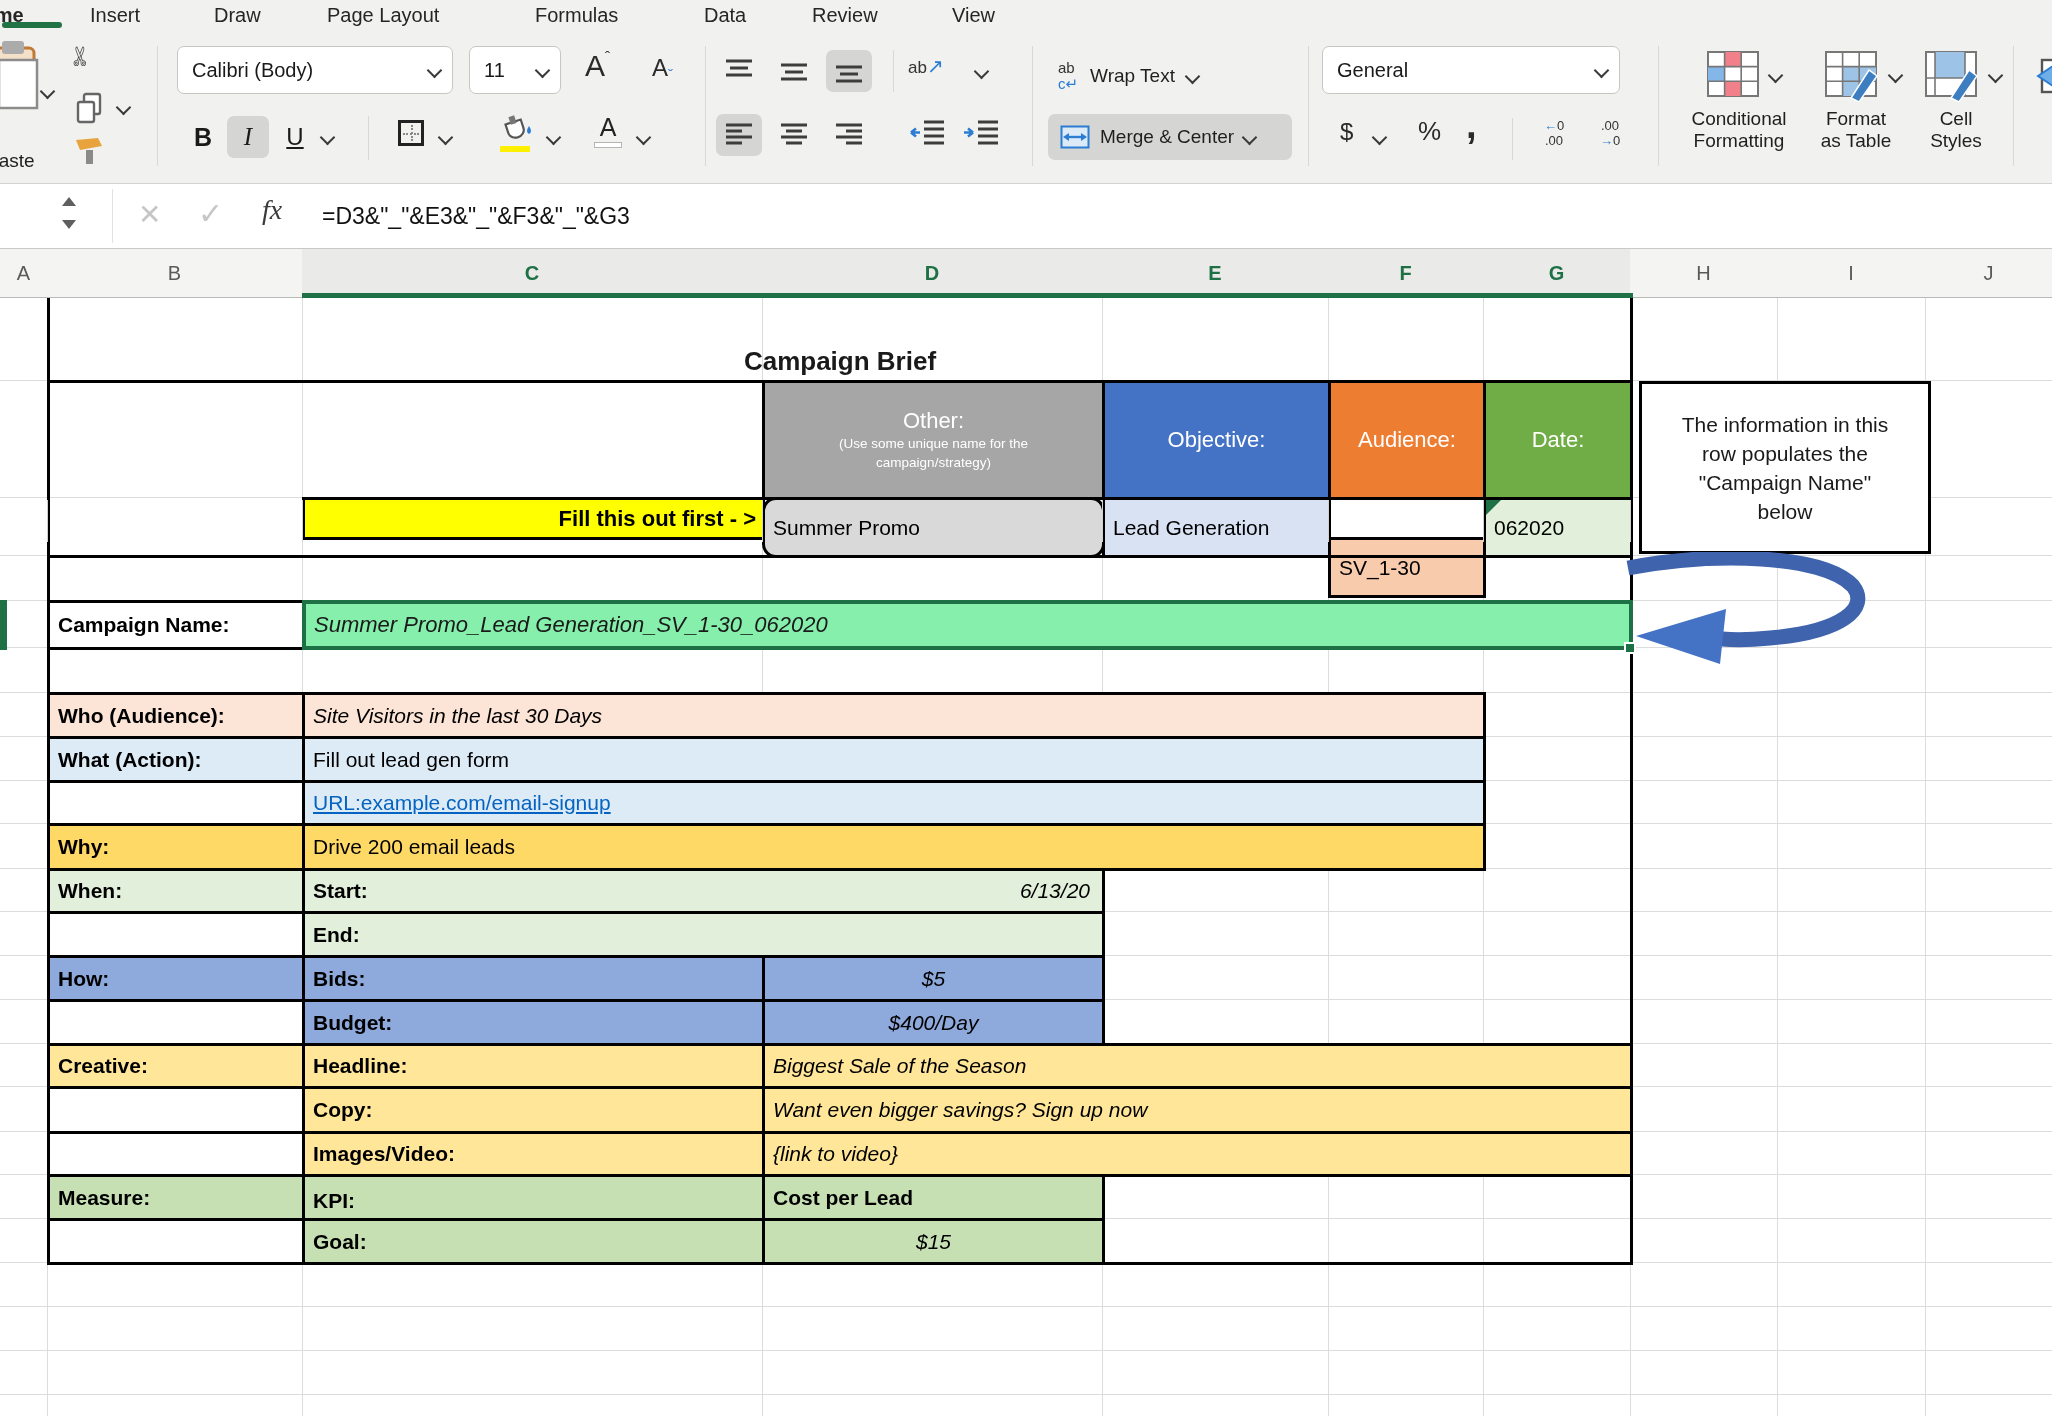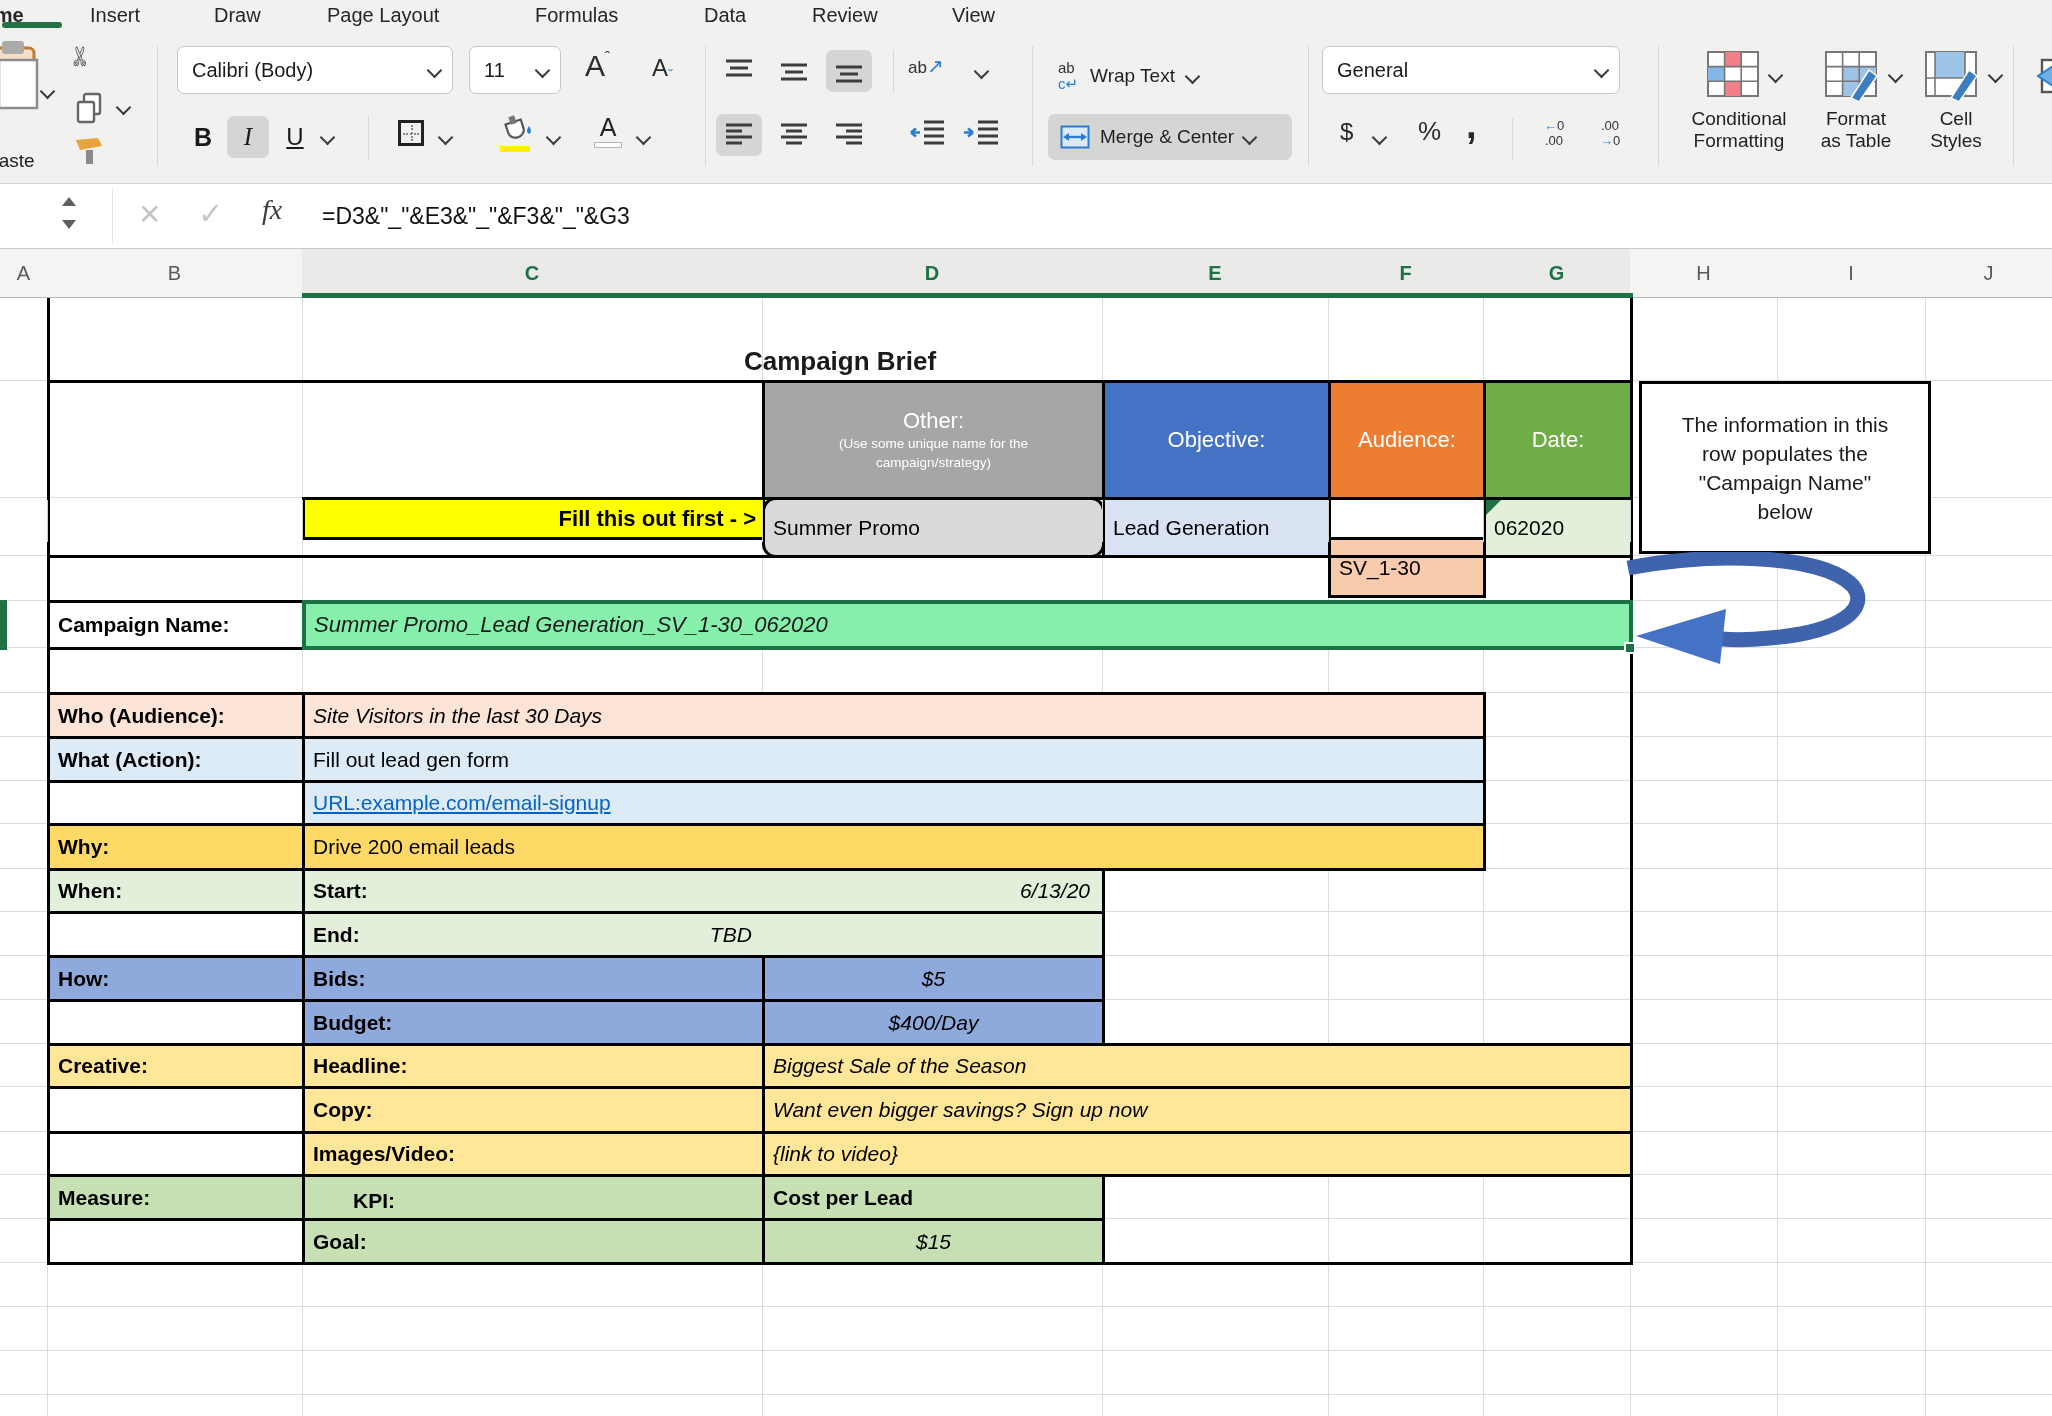--- a/index.html
+++ b/index.html
@@ -453,21 +453,20 @@
     <span class="lbl">When:</span>
   </div>
 <div class="cell" style="left:302px;top:868px;width:803px;height:46px;background:#E2EFDA;">
   <span class="sub-label">Start:</span>
   <span class="ital" style="margin-left:auto;padding-right:12px;">6/13/20</span>
 </div>
 
 <div class="cell" style="left:47px;top:911px;width:258px;height:47px;background:#fff;"></div>
 <div class="cell" style="left:302px;top:911px;width:803px;height:47px;background:#E2EFDA;">
   <span class="sub-label">End:</span>
-  <span class="ital" style="flex:1;text-align:center;">TBD</span>
 </div>
 
 <div class="cell" style="left:47px;top:955px;width:258px;height:47px;background:#8EA9DB;">
     <span class="lbl">How:</span>
   </div>
 <div class="cell" style="left:302px;top:955px;width:463px;height:47px;background:#8EA9DB;">
     <span class="lbl">Bids:</span>
   </div>
 <div class="cell ctr ital" style="left:762px;top:955px;width:343px;height:47px;background:#8EA9DB;">
     <span>$5</span>
@@ -503,21 +502,21 @@
 <div class="cell" style="left:302px;top:1131px;width:463px;height:46px;background:#FFE699;">
     <span class="lbl">Images/Video:</span>
   </div>
 <div class="cell" style="left:762px;top:1131px;width:871px;height:46px;background:#FFE699;">
     <span class="ital padl">{link to video}</span>
   </div>
 
 <div class="cell" style="left:47px;top:1174px;width:258px;height:47px;background:#C6E0B4;">
     <span class="lbl">Measure:</span>
   </div>
-<div class="cell" style="left:302px;top:1174px;width:463px;height:53px;background:#C6E0B4;padding-left:40px;">
+<div class="cell" style="left:302px;top:1174px;width:463px;height:53px;background:#C6E0B4;">
     <span class="lbl">KPI:</span>
   </div>
 <div class="cell" style="left:762px;top:1174px;width:343px;height:47px;background:#C6E0B4;">
     <span class="lbl">Cost per Lead</span>
   </div>
 
 <div class="cell" style="left:47px;top:1218px;width:258px;height:47px;background:#fff;"></div>
 <div class="cell" style="left:302px;top:1218px;width:463px;height:47px;background:#C6E0B4;">
     <span class="lbl">Goal:</span>
   </div>

